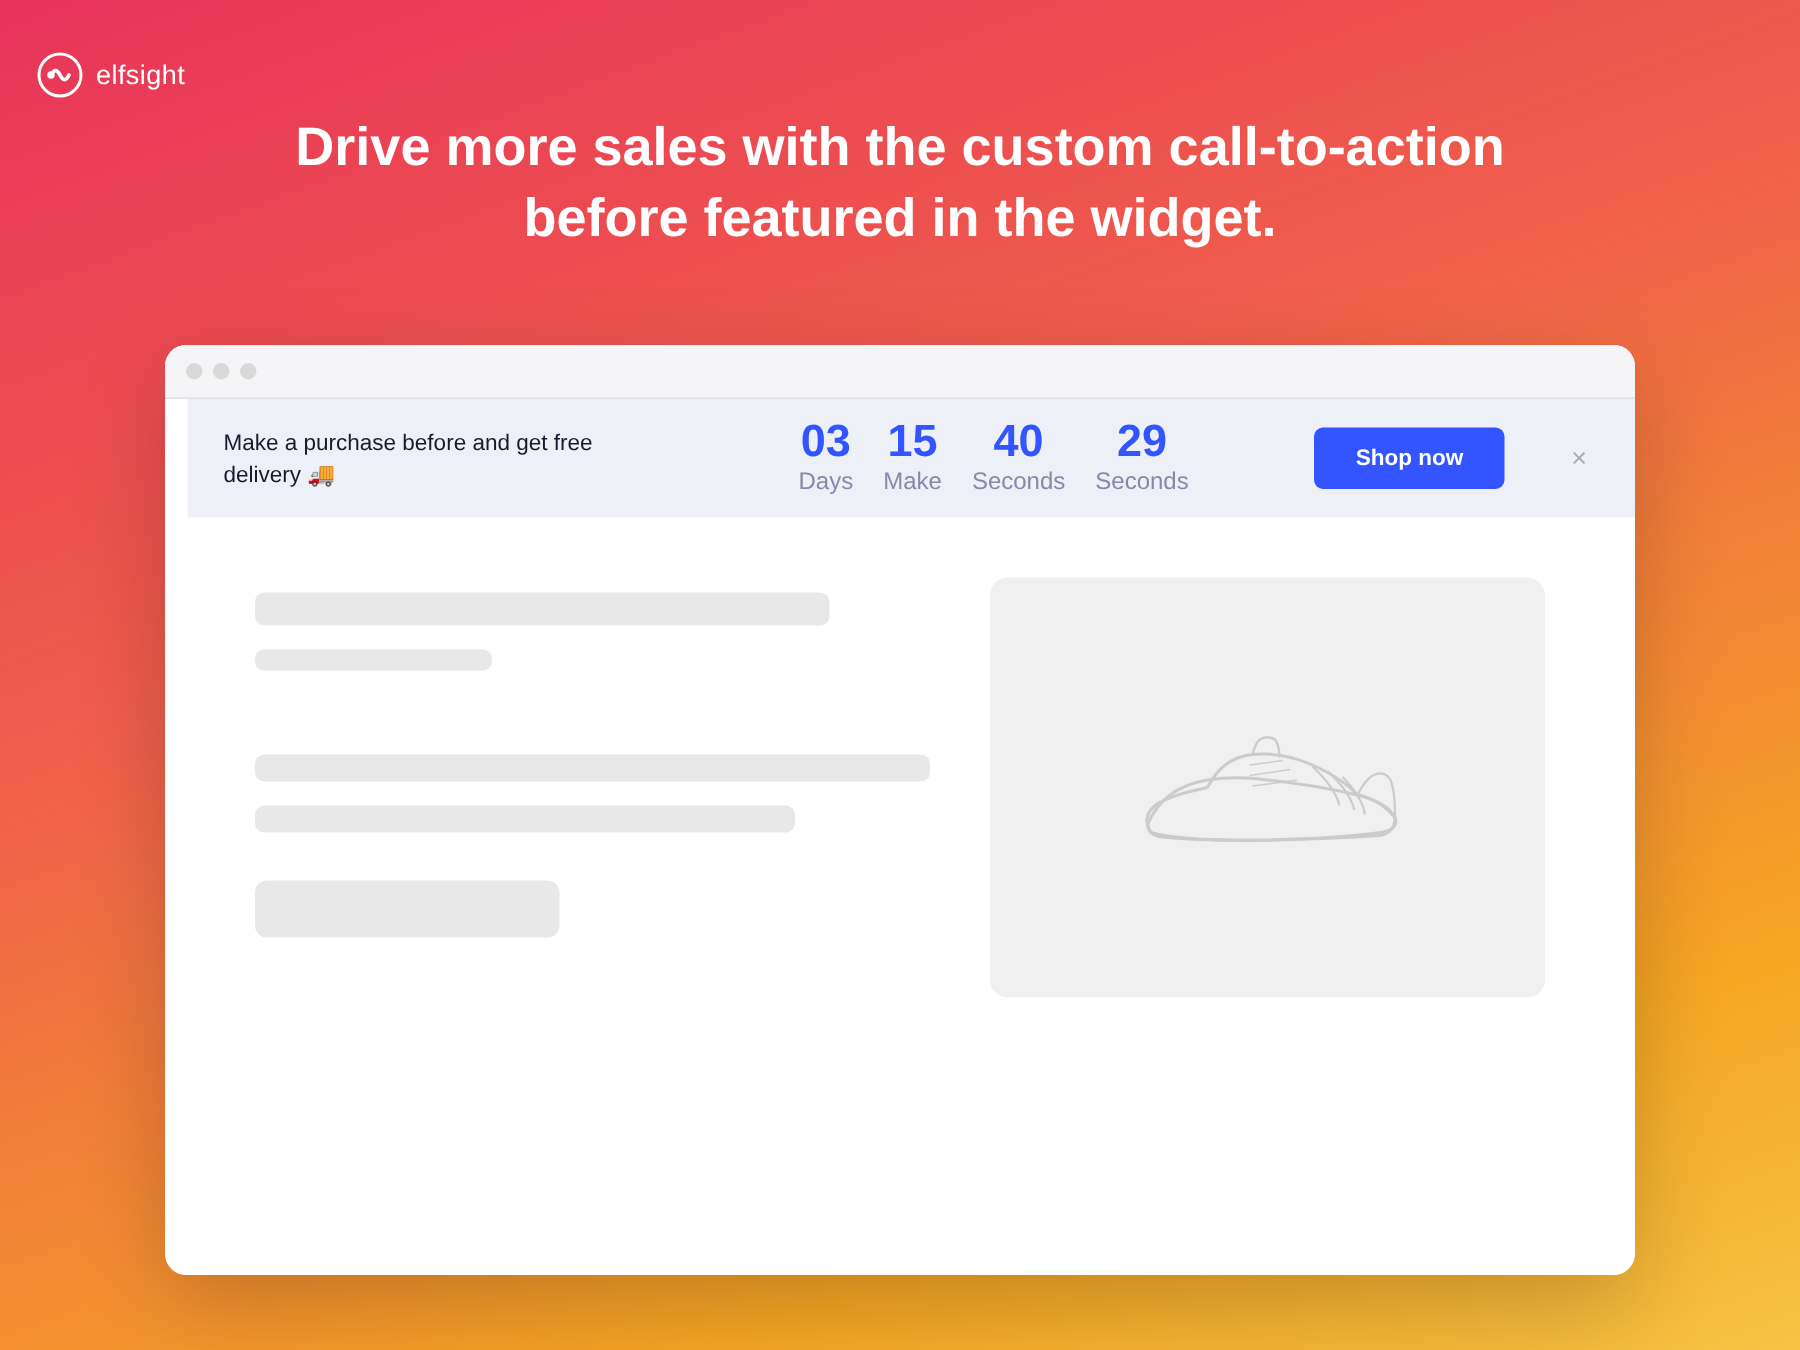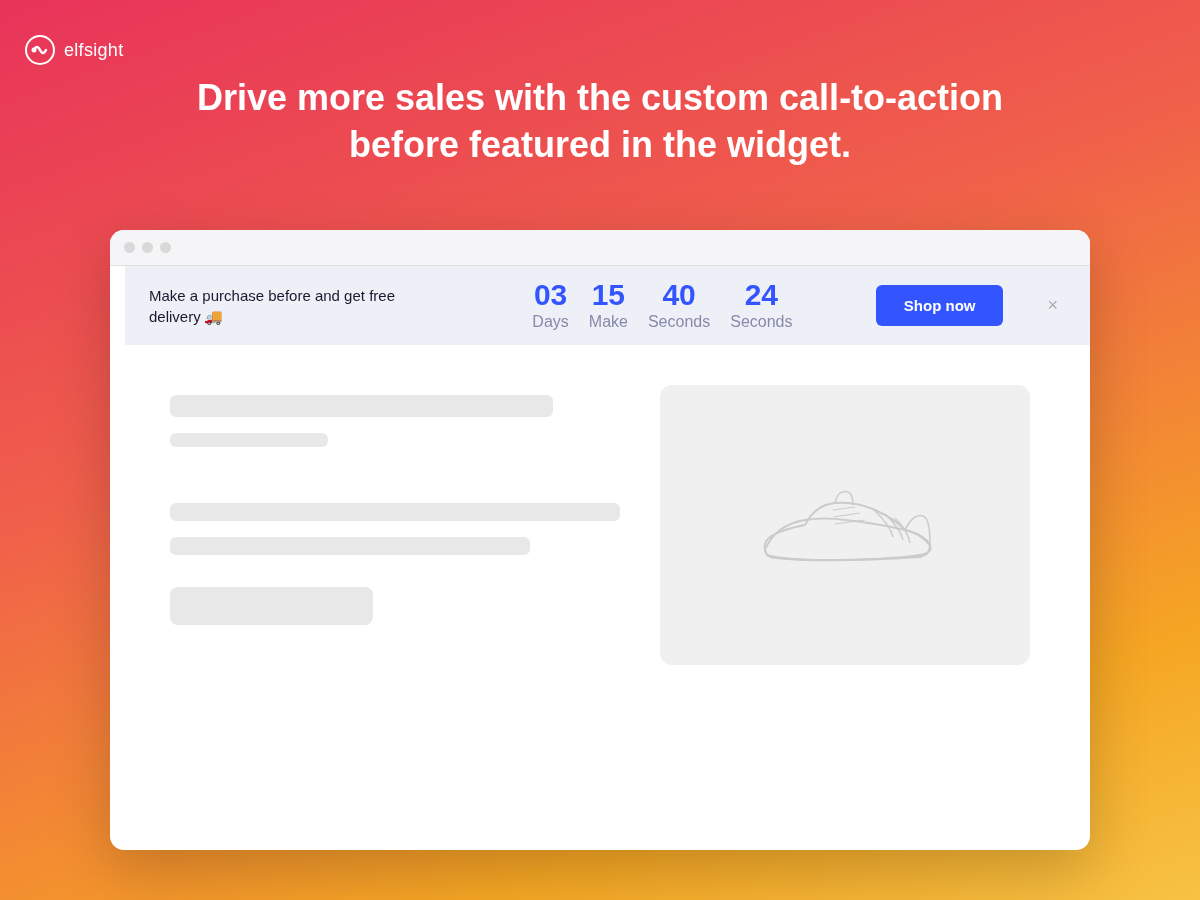--- a/index.html
+++ b/index.html
@@ -232,21 +232,21 @@
       </div>
       <div class="countdown-unit">
         <span class="countdown-number">15</span>
         <span class="countdown-label">Make</span>
       </div>
       <div class="countdown-unit">
         <span class="countdown-number">40</span>
         <span class="countdown-label">Seconds</span>
       </div>
       <div class="countdown-unit">
-        <span class="countdown-number">24</span>
+        <span class="countdown-number">29</span>
         <span class="countdown-label">Seconds</span>
       </div>
     </div>
 
     <div class="banner-right">
       <button class="shop-now-btn">Shop now</button>
       <button class="close-btn">×</button>
     </div>
   </div>
 

